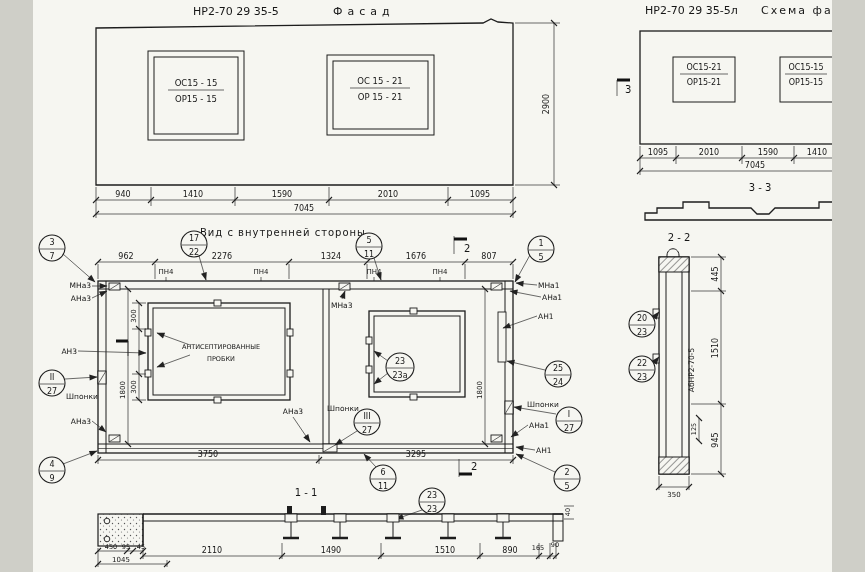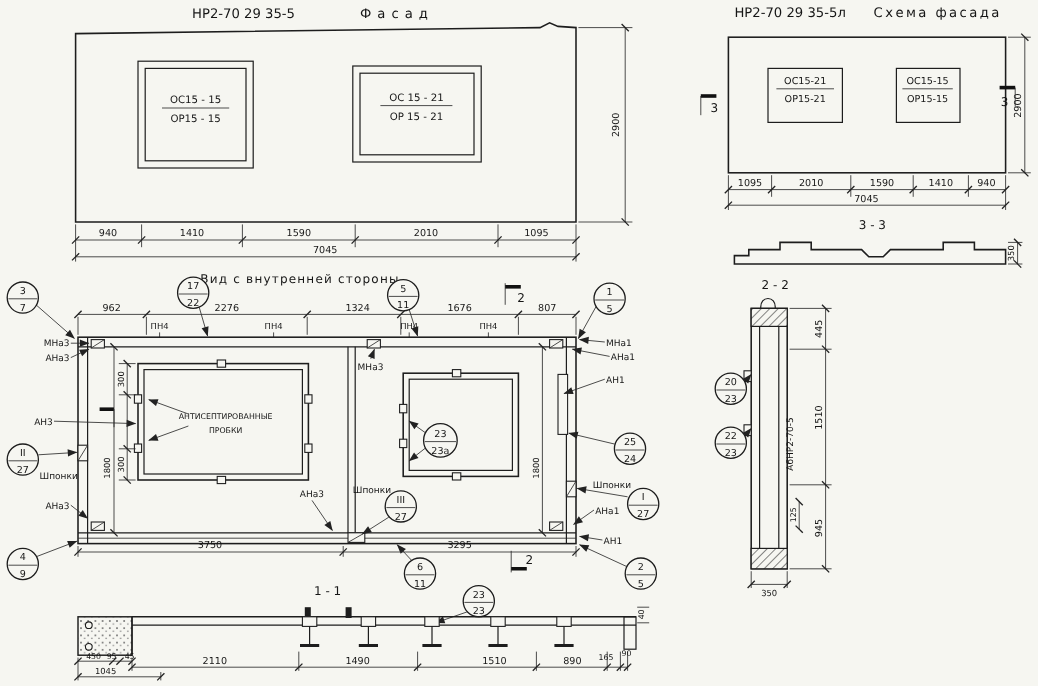--- a/index.html
+++ b/index.html
@@ -1,17 +1,17 @@
 <!DOCTYPE html>
 <html><head>
 <meta charset="utf-8">
 <style>
   html,body{margin:0;padding:0}
   body{background:#cfcfc8;font-family:"DejaVu Sans",sans-serif}
-  .sheet{position:relative;width:865px;height:572px;background:#f6f6f1;margin:0 auto;overflow:hidden}
+  .sheet{position:relative;width:799px;height:572px;background:#f6f6f1;margin:0 auto;overflow:hidden}
   text{fill:#161616;font-family:"DejaVu Sans",sans-serif}
   .ln{fill:none;stroke:#1d1d1d;stroke-width:1.3}
   .ln2{fill:none;stroke:#1d1d1d;stroke-width:1}
   .dm{fill:none;stroke:#2b2b2b;stroke-width:0.7}
   .seg{fill:none;stroke:#2b2b2b;stroke-width:0.7}
   .th{fill:none;stroke:#111;stroke-width:3}
   .co{fill:#f6f6f1;stroke:#1d1d1d;stroke-width:1.1}
   .plug{fill:#f6f6f1;stroke:#1d1d1d;stroke-width:0.9}
   .blk{fill:#1d1d1d}
   .t-title{font-size:11px}

